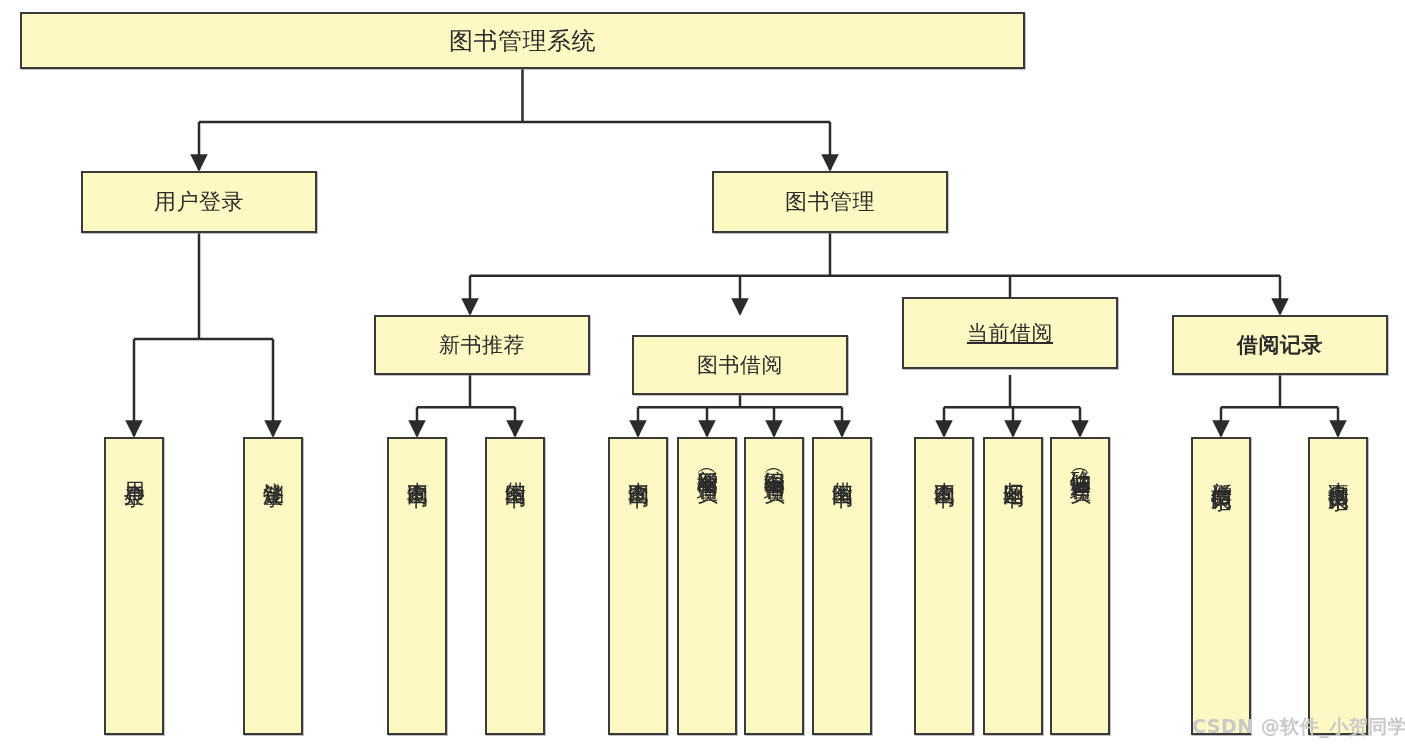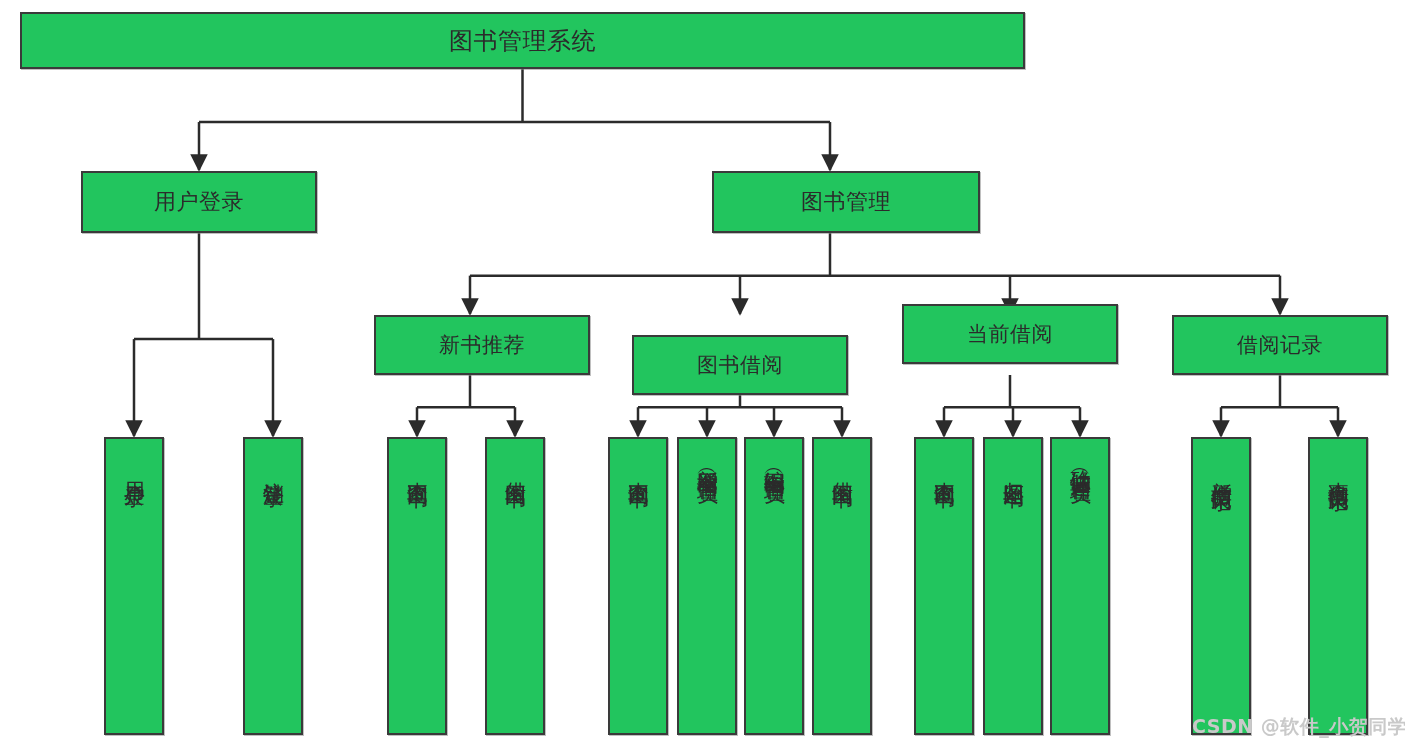--- a/index.html
+++ b/index.html
@@ -21,21 +21,21 @@
     position: absolute;
     left: 0;
     top: 0;
     width: 1405px;
     height: 747px;
     pointer-events: none;
   }
   .node {
     position: absolute;
     box-sizing: border-box;
-    background: #22c55e;
+    background: #fef9c3;
     border: 2px solid #3a3a3a;
     box-shadow: 1px 1px 0 rgba(140,140,140,0.55);
     display: flex;
     align-items: center;
     justify-content: center;
     color: #2b2b2b;
   }
   .node.horiz .label {
     writing-mode: horizontal-tb;
     white-space: nowrap;
@@ -113,33 +113,33 @@
       <line x1="1221" y1="407.24" x2="1221" y2="436" stroke="#2b2b2b" stroke-width="2.5" marker-end="url(#arw)"></line>
       <line x1="1338" y1="407.24" x2="1338" y2="436" stroke="#2b2b2b" stroke-width="2.5" marker-end="url(#arw)"></line>
     </svg>
   <div id="nodes">
       <div class="node horiz t-root" style="left: 20px; top: 12px; width: 1005px; height: 57px;">
         <span class="label">图书管理系统</span>
       </div>
       <div class="node horiz t-l2" style="left: 81px; top: 171px; width: 236px; height: 62px;">
         <span class="label">用户登录</span>
       </div>
-      <div class="node horiz t-l2" style="left: 712px; top: 171px; width: 268px; height: 62px;">
+      <div class="node horiz t-l2" style="left: 712px; top: 171px; width: 236px; height: 62px;">
         <span class="label">图书管理</span>
       </div>
       <div class="node horiz t-l3" style="left: 362px; top: 315px; width: 216px; height: 60px; margin-left: 12px;">
         <span class="label">新书推荐</span>
       </div>
       <div class="node horiz t-l3" style="left: 632px; top: 315px; width: 216px; height: 60px; margin-top: 20px;">
         <span class="label">图书借阅</span>
       </div>
-      <div class="node horiz t-l3" style="left: 902px; top: 304px; width: 216px; height: 60px;">
+      <div class="node horiz t-l3" style="left: 902px; top: 297px; width: 216px; height: 72px; text-decoration: underline;">
         <span class="label">当前借阅</span>
       </div>
-      <div class="node horiz t-l3" style="left: 1172px; top: 315px; width: 216px; height: 60px;">
+      <div class="node horiz t-l3" style="left: 1172px; top: 315px; width: 216px; height: 60px; font-weight: bold;">
         <span class="label">借阅记录</span>
       </div>
       <div class="node vert t-leaf" style="left: 104px; top: 437px; width: 60px; height: 298px;">
         <span class="label">用户登录</span>
       </div>
       <div class="node vert t-leaf" style="left: 243px; top: 437px; width: 60px; height: 298px;">
         <span class="label">注销登录</span>
       </div>
       <div class="node vert t-leaf" style="left: 387px; top: 437px; width: 60px; height: 298px;">
         <span class="label">查询图书</span>

